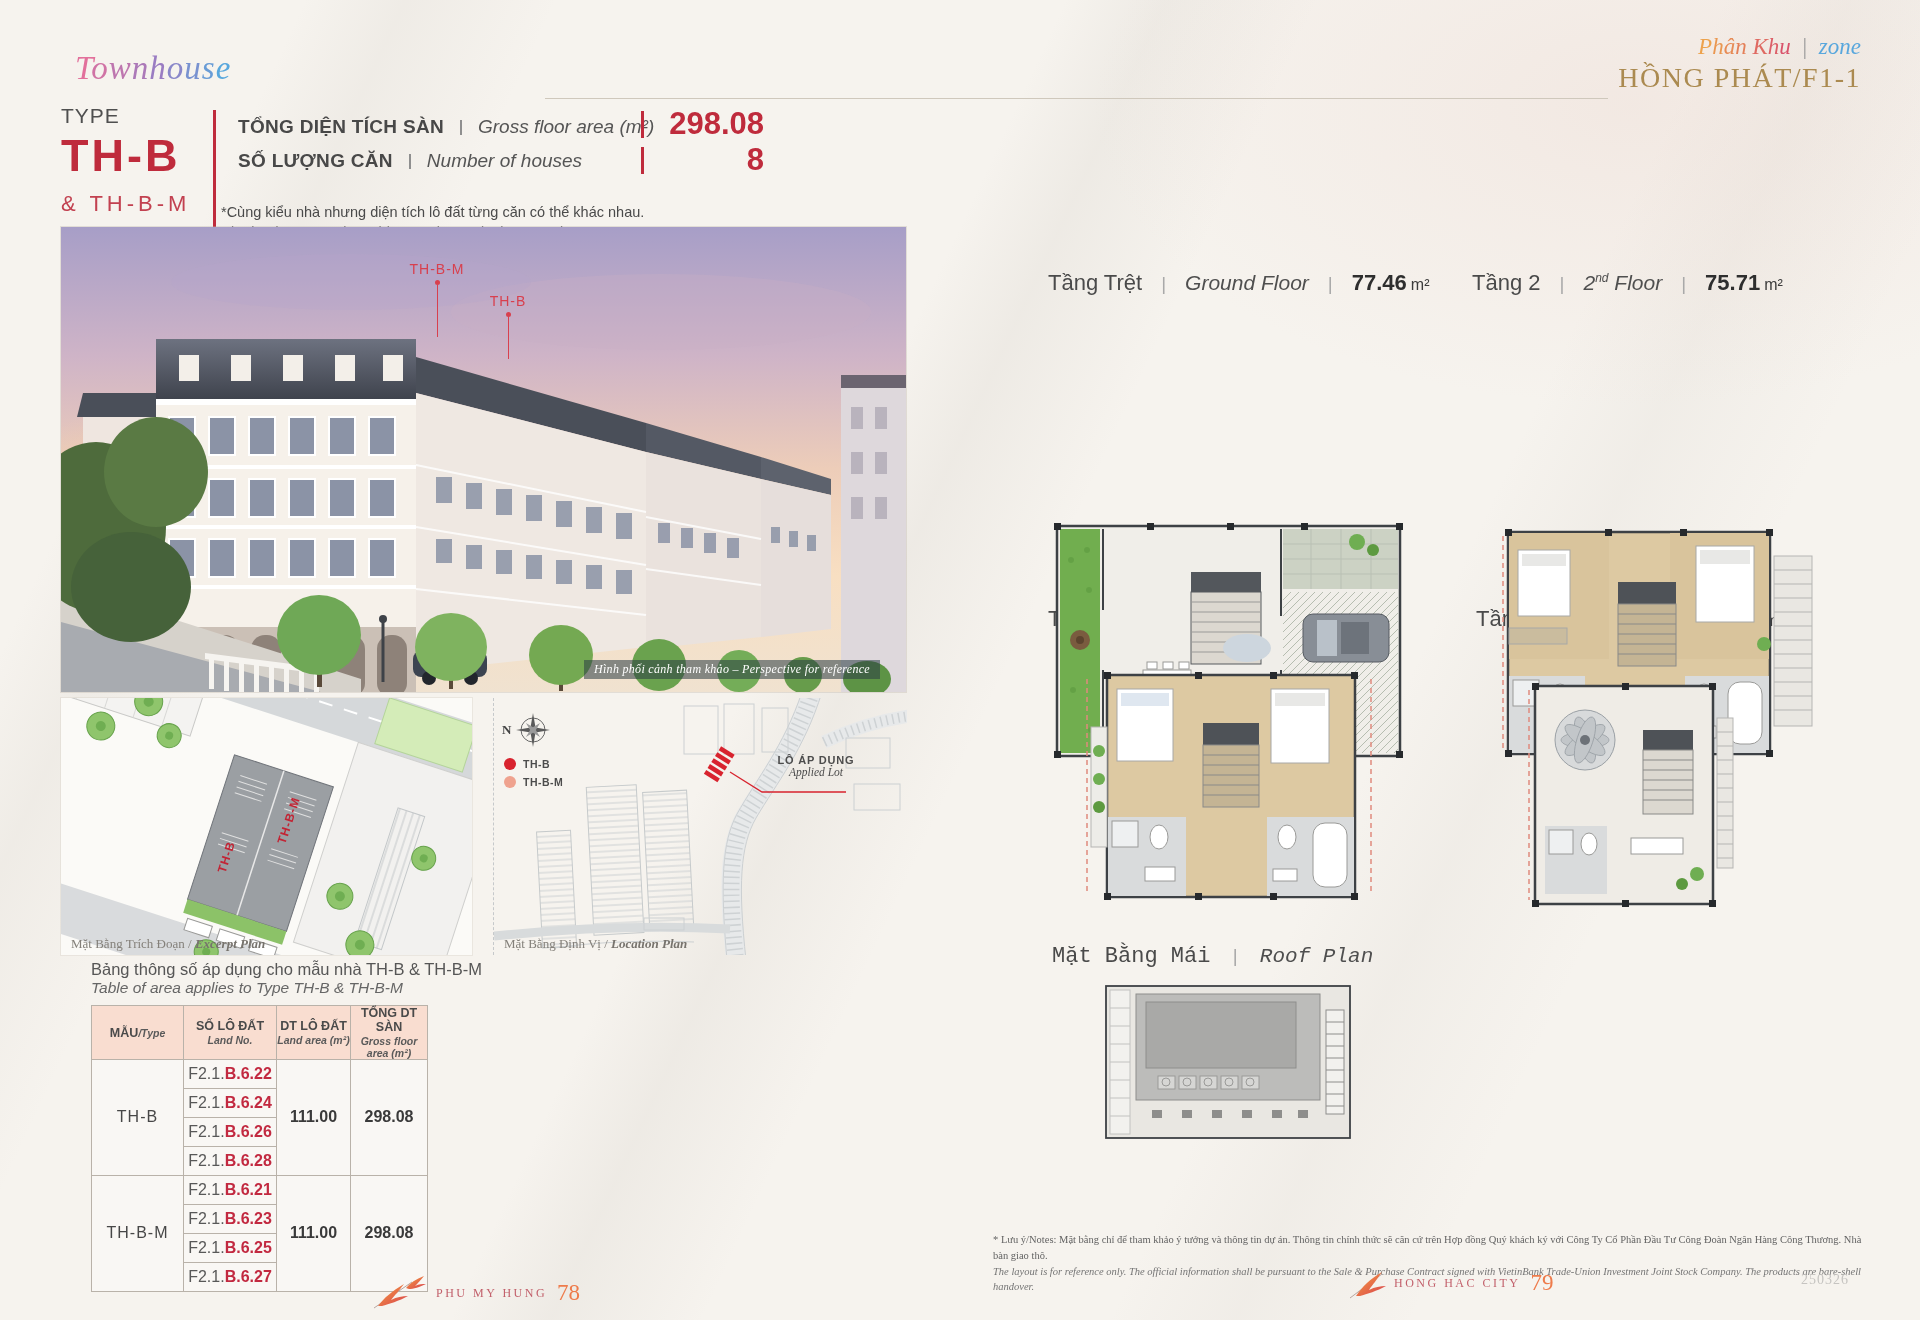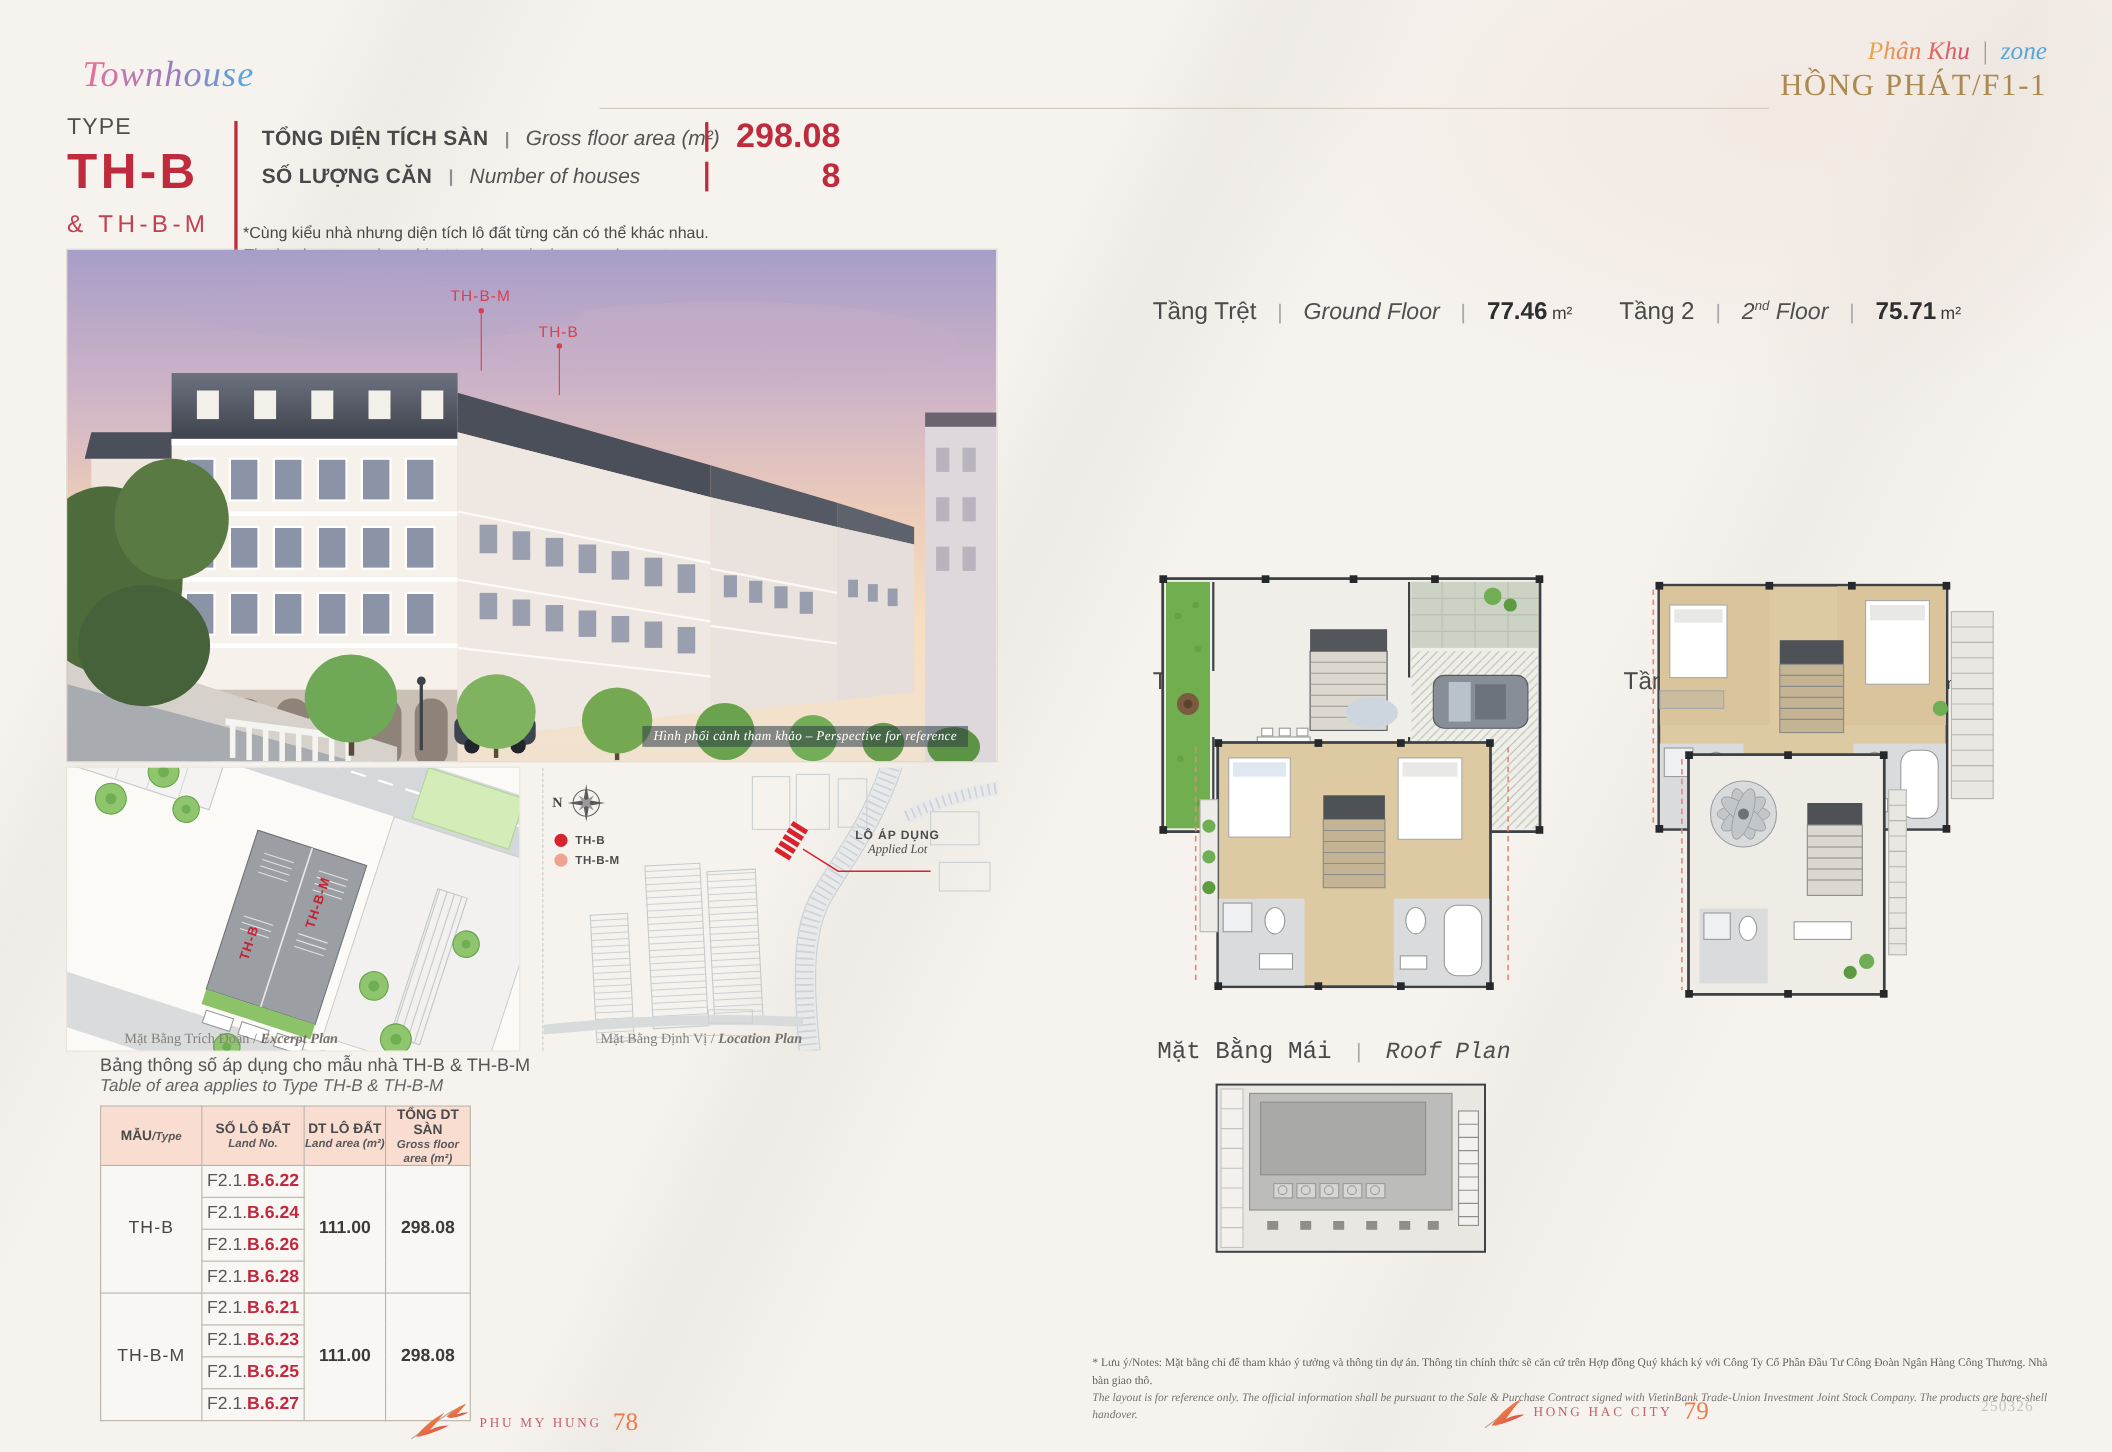--- a/index.html
+++ b/index.html
@@ -46,21 +46,21 @@
   #photo{left:61px;top:227px;width:845px;height:465px;overflow:hidden;box-shadow:0 0 0 1px rgba(190,180,170,.35);}
   #photo svg{display:block;}
   .photo-marker{position:absolute;text-align:center;color:#d8404e;font-size:14px;letter-spacing:1px;}
   .photo-marker .dot{width:5px;height:5px;border-radius:50%;background:#d8404e;margin:3px auto 0;}
   .photo-marker .stem{width:1px;background:#d8404e;margin:0 auto;}
   #photo-caption{position:absolute;right:26px;bottom:13px;background:rgba(42,60,68,.55);color:#fff;
     font-family:"Liberation Serif",serif;font-style:italic;font-size:12px;padding:2px 10px;letter-spacing:.3px;}
   
   #excerpt-panel{left:61px;top:698px;width:411px;height:257px;background:#fbfaf7;box-shadow:0 0 0 1px rgba(200,192,180,.25);}
   #location-panel{left:493px;top:698px;width:413px;height:257px;border-left:1px dashed #c6c9cb;}
-  .panel-caption{position:absolute;left:10px;bottom:3px;font-family:"Liberation Serif",serif;font-size:13px;color:#84807a;margin-left:42px;}
+  .panel-caption{position:absolute;left:10px;bottom:3px;font-family:"Liberation Serif",serif;font-size:13px;color:#84807a;}
   .panel-caption .en{font-style:italic;font-weight:bold;color:#77736d;}
   #compass{position:absolute;left:8px;top:14px;display:flex;align-items:center;gap:4px;}
   #compass .n{font-family:"Liberation Serif",serif;font-size:13px;font-weight:bold;color:#444;}
   #legend{position:absolute;left:10px;top:60px;}
   .legend-row{display:flex;align-items:center;gap:7px;margin-bottom:6px;}
   .legend-dot{width:12px;height:12px;border-radius:50%;}
   .legend-label{font-size:10.5px;font-weight:bold;color:#4c4c4c;letter-spacing:.5px;}
   #applied-lot{position:absolute;left:262px;top:56px;width:120px;text-align:center;}
   #applied-lot .al-vi{font-size:11px;font-weight:bold;color:#4c4c4c;letter-spacing:.8px;}
   #applied-lot .al-en{font-family:"Liberation Serif",serif;font-style:italic;font-size:11.5px;color:#4c4c4c;}

